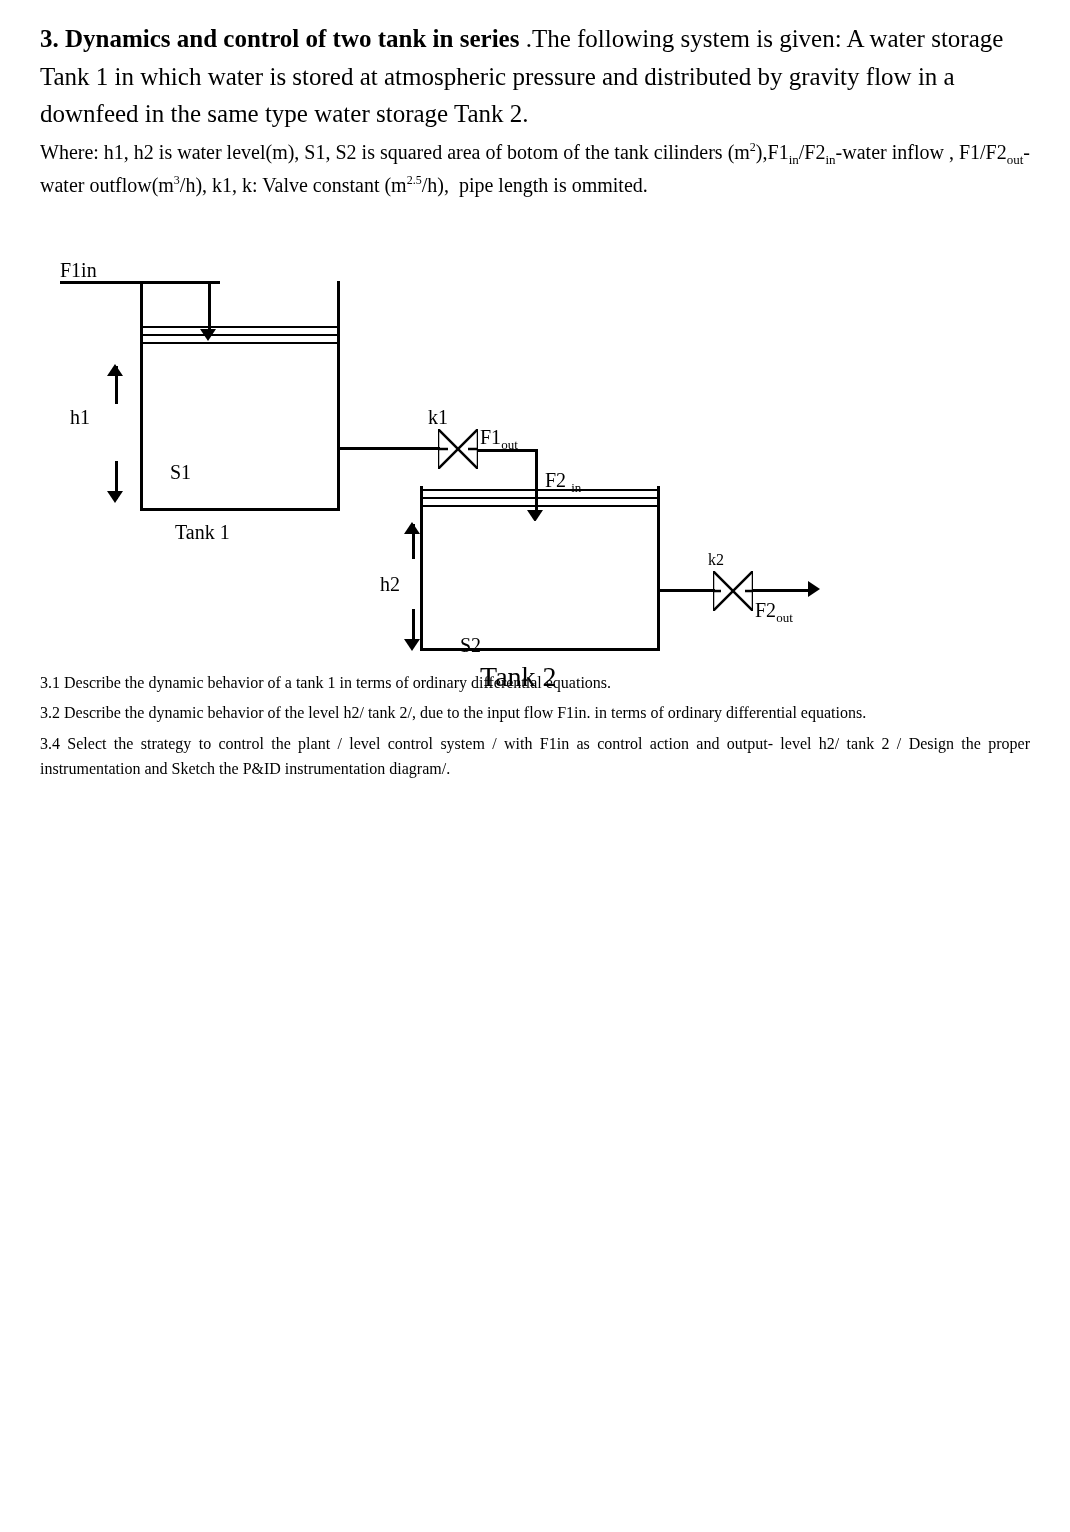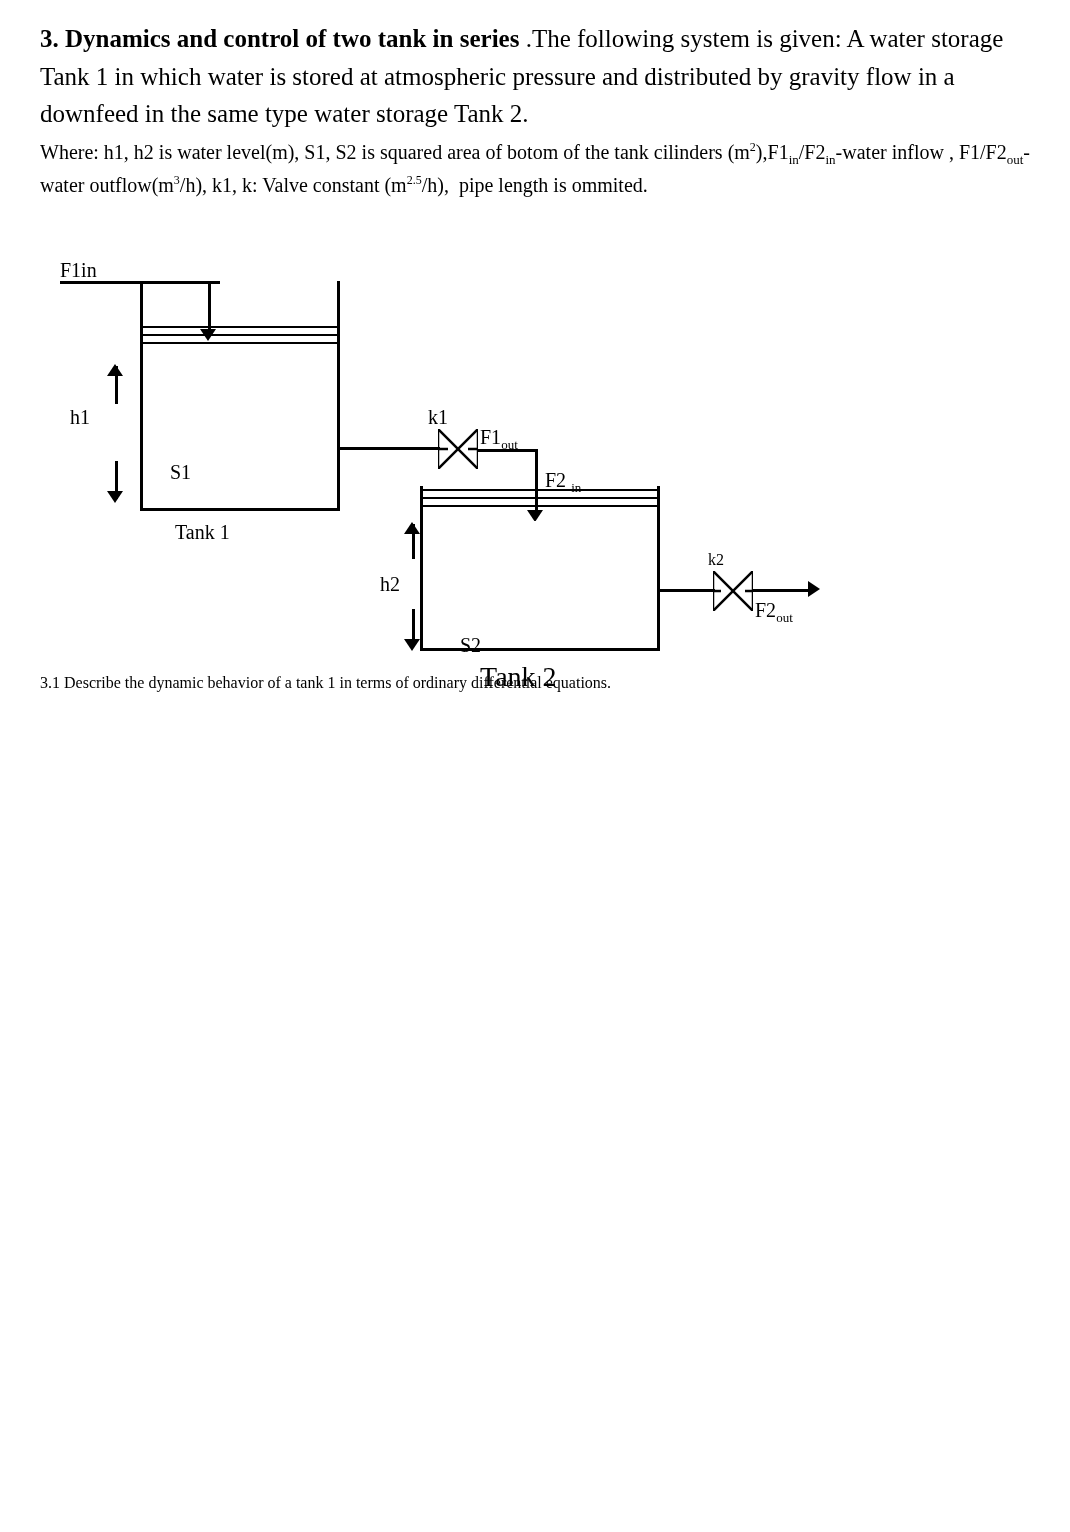--- a/index.html
+++ b/index.html
@@ -570,18 +570,24 @@
     <div class="f2out-label">F2<sub>out</sub></div>
 
   </div>
 
   <div class="questions-section">
 
     <div class="question-block">
       <span>3.1 Describe the dynamic behavior of a tank 1 in terms of ordinary differential equations.</span>
     </div>
 
-
-
+    <div class="question-block">
+      <span>3.2 Describe the dynamic behavior of the level h2/ tank 2/,  due to the input flow F1in. in terms of ordinary differential equations.</span>
+    </div>
+
+
+    <div class="question-block">
+      <span>3.4 Select the strategy to control the plant / level control system / with F1in as control action  and  output- level  h2/ tank 2 / Design  the proper instrumentation and  Sketch the  P&amp;ID instrumentation diagram/.</span>
+    </div>
 
   </div>
 
 </div>
 
 </body></html>

